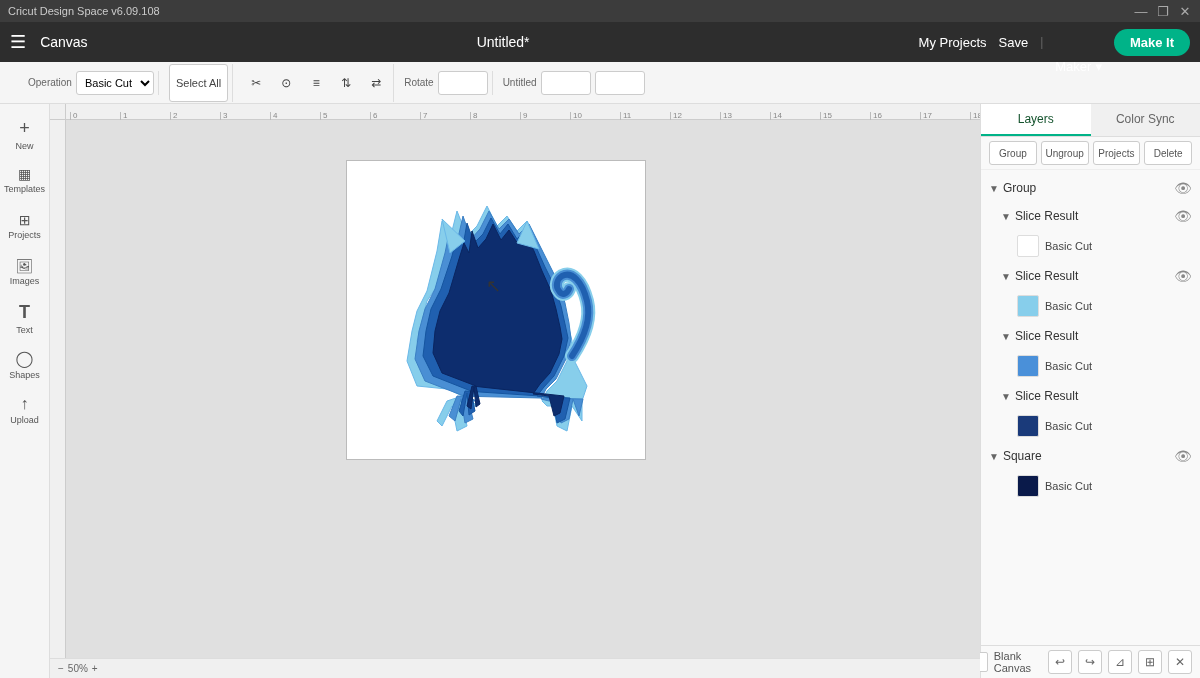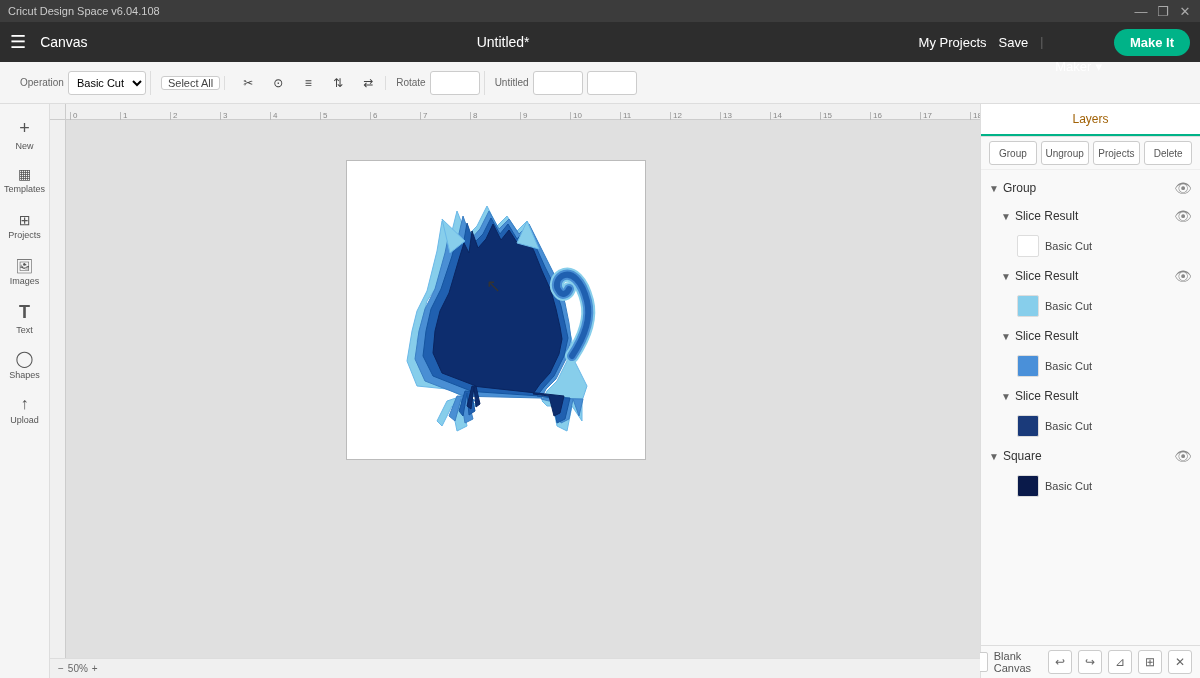--- a/index.html
+++ b/index.html
@@ -49,37 +49,37 @@
       cursor: pointer;
     }
 
     
     .toolbar {
       background: #f5f5f5;
       border-bottom: 1px solid #ddd;
       height: 42px;
       display: flex;
       align-items: center;
-      padding: 0 16px;
+      padding: 0 24px;
       gap: 6px;
     }
     .toolbar-group { display: flex; align-items: center; gap: 4px; padding: 0 4px; border-right: 1px solid #ddd; }
     .toolbar-group:last-child { border-right: none; }
     .toolbar-label { font-size: 10px; color: #666; white-space: nowrap; }
     .toolbar-select {
       height: 24px;
       font-size: 11px;
       border: 1px solid #ccc;
       border-radius: 3px;
       background: #fff;
       padding: 0 4px;
       min-width: 70px;
     }
     .toolbar-btn {
-      height: 14px;
+      height: 38px;
       width: 26px;
       display: flex;
       align-items: center;
       justify-content: center;
       border: 1px solid #ccc;
       border-radius: 3px;
       background: #fff;
       cursor: pointer;
       font-size: 12px;
       color: #444;
@@ -219,21 +219,21 @@
       display: flex;
       align-items: center;
       justify-content: center;
       font-size: 12px;
       cursor: pointer;
       border-bottom: 2px solid transparent;
     }
     .panel-tab.active {
       background: #fff;
       border-bottom: 2px solid #00b388;
-      color: #a16207;
+      color: #14532d;
       font-weight: 500;
     }
     .panel-tab:not(.active) { color: #666; }
 
     
     .layers-panel { flex: 1; overflow-y: auto; padding: 4px 0; }
     .layer-actions {
       display: flex;
       padding: 4px 8px;
       gap: 4px;
@@ -375,21 +375,21 @@
       left: 40px;
       width: 220px;
       height: 255px;
     }
   </style>
 </head>
 <body>
 
 <div class="title-bar">
   <div class="title-bar-left">
-    <span>Cricut Design Space v6.04.108</span>
+    <span>Cricut Design Space v6.09.108</span>
   </div>
   <div class="title-bar-controls">
     <div class="title-bar-btn">—</div>
     <div class="title-bar-btn">❐</div>
     <div class="title-bar-btn">✕</div>
   </div>
 </div>
 
 <div class="nav-bar">
   <span class="nav-menu-icon">☰</span>
@@ -574,20 +574,21 @@
         <span>50%</span>
         <span>+</span>
       </div>
     </div>
   </div>
 
   <div class="right-panel">
 
     <div class="panel-tabs">
       <div class="panel-tab active">Layers</div>
+      <div class="panel-tab">Color Sync</div>
     </div>
 
     <div class="layer-actions">
       <button class="layer-action-btn">Group</button>
       <button class="layer-action-btn">Ungroup</button>
       <button class="layer-action-btn">Projects</button>
       <button class="layer-action-btn">Delete</button>
     </div>
 
     <div class="layers-panel">

